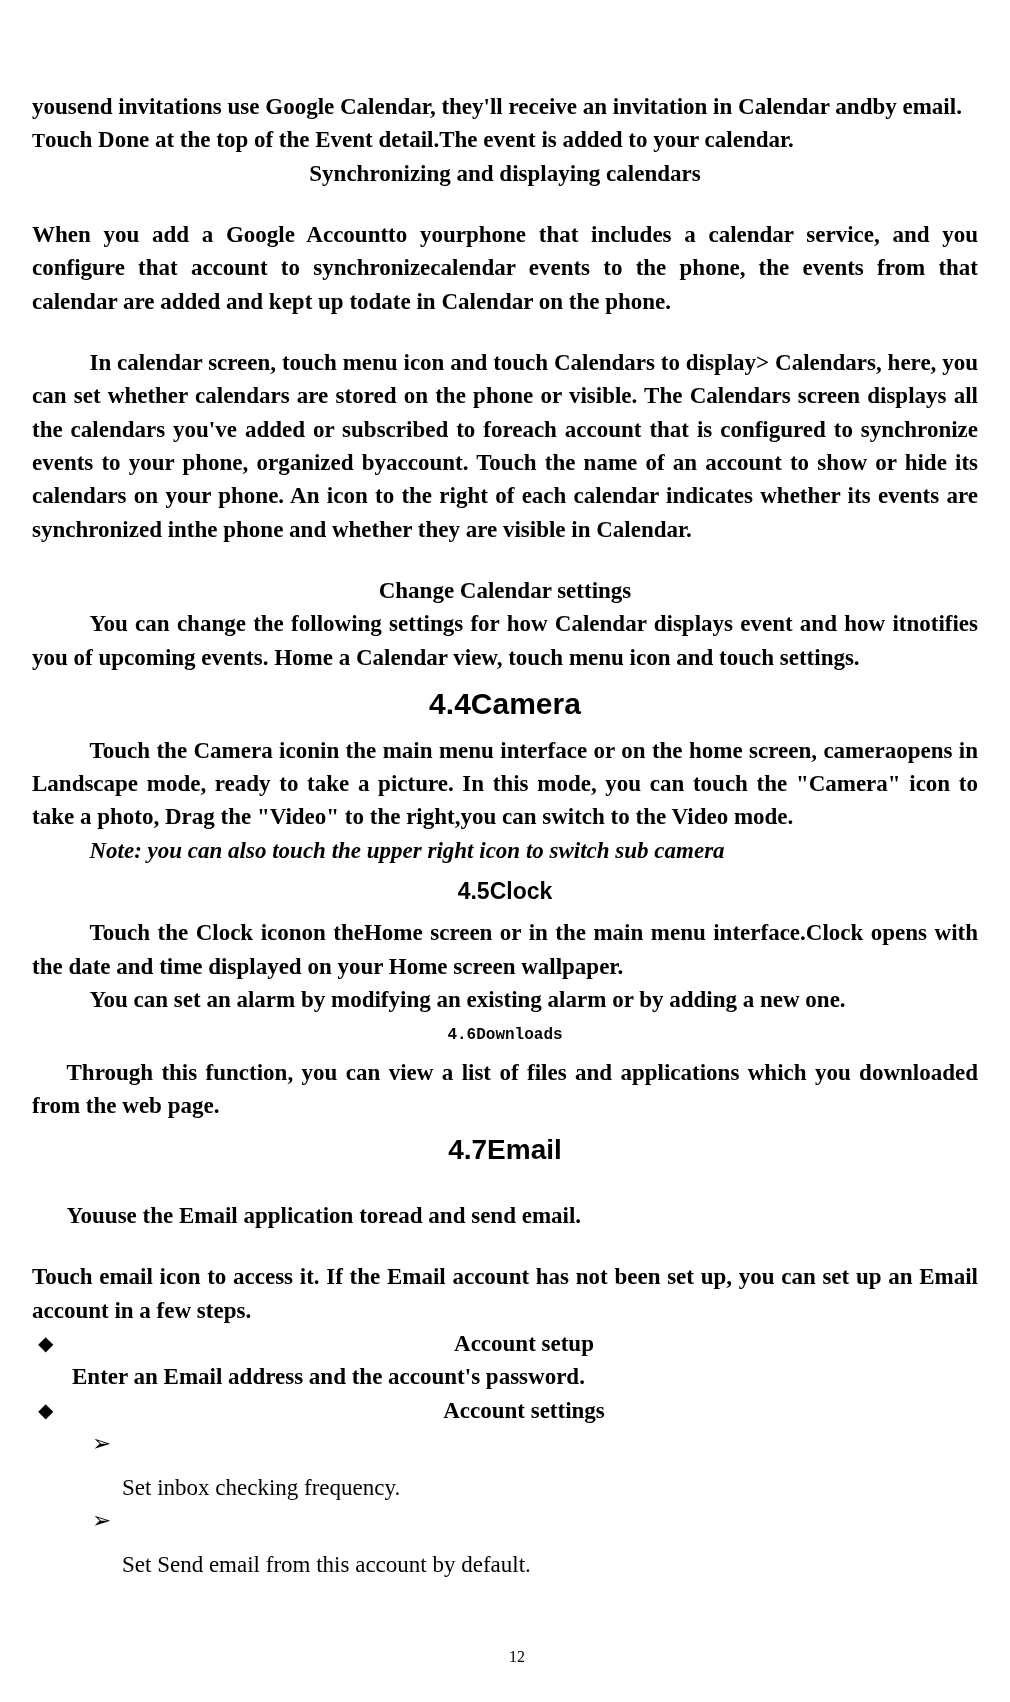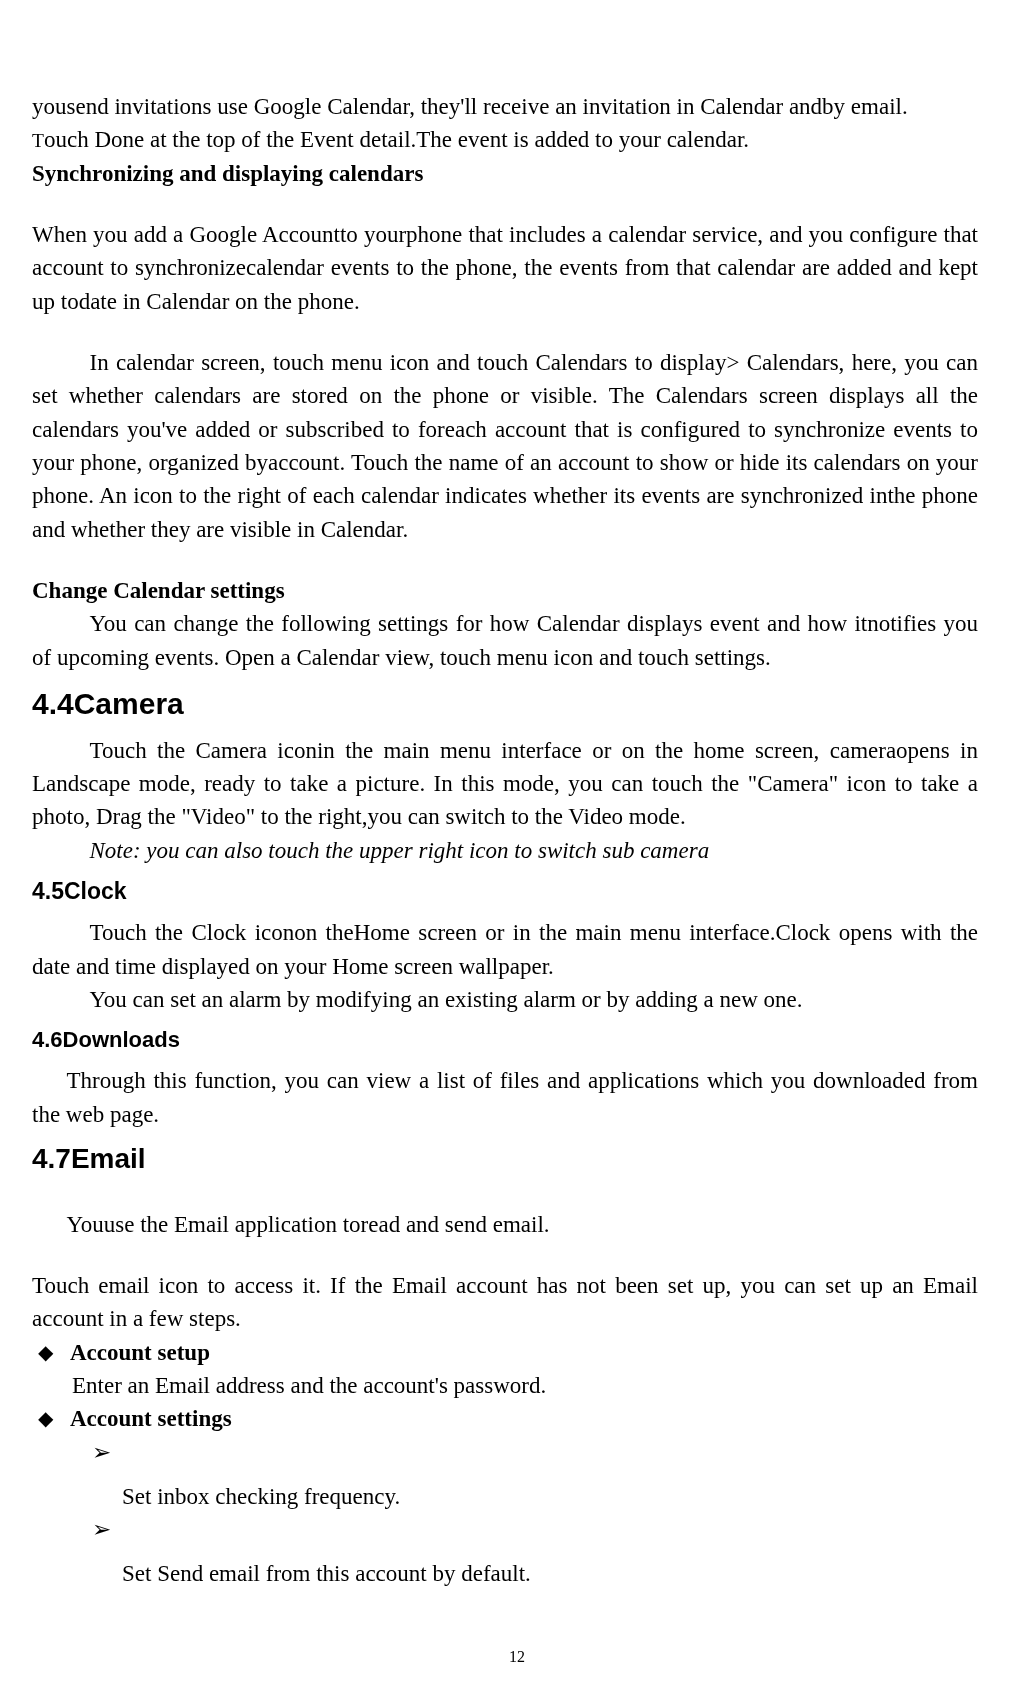--- a/index.html
+++ b/index.html
@@ -7,23 +7,23 @@
       background: #fff;
       font-family: "Times New Roman", Times, serif;
       color: #000;
       width: 1010px;
       height: 1702px;
       padding: 90px 32px 40px 32px;
       font-size: 23px;
       line-height: 1.45;
       position: relative;
     }
-    .para { margin: 0; }
+    .para { margin: 0; font-weight: bold; }
     .justify { text-align: justify; }
-    .bold { font-weight: bold; }
+    .bold { font-weight: bold; text-align: center; }
     .italic { font-style: italic; }
     .indent { text-indent: 2.5em; }
     .indent-s { text-indent: 1.5em; }
     .spacer { height: 28px; }
     .spacer-s { height: 8px; }
     .bullet-row { display: flex; margin-left: 6px; }
     .bullet-row .sym { width: 32px; flex: 0 0 32px; font-size: 20px; line-height: 1.6; }
     .bullet-row .txt { flex: 1; }
     .sub-row { display: flex; margin-left: 60px; }
     .sub-row .sym { width: 30px; flex: 0 0 30px; line-height: 1.45; }
@@ -55,21 +55,21 @@
   <p class="para justify">When you add a Google Accountto yourphone that includes a calendar service, and you configure that account to synchronizecalendar events to the phone, the events from that calendar are added and kept up todate in Calendar on the phone.</p>
 
   <div class="spacer"></div>
 
   <p class="para justify indent">In calendar screen, touch menu icon and touch Calendars to display&gt; Calendars, here, you can set whether calendars are stored on the phone or visible. The Calendars screen displays all the calendars you've added or subscribed to foreach account that is configured to synchronize events to your phone, organized byaccount. Touch the name of an account to show or hide its calendars on your phone. An icon to the right of each calendar indicates whether its events are synchronized inthe phone and whether they are visible in Calendar.</p>
 
   <div class="spacer"></div>
 
   <p class="para bold">Change Calendar settings</p>
 
-  <p class="para justify indent">You can change the following settings for how Calendar displays event and how itnotifies you of upcoming events. Open a Calendar view, touch menu icon and touch settings.</p>
+  <p class="para justify indent">You can change the following settings for how Calendar displays event and how itnotifies you of upcoming events. Home a Calendar view, touch menu icon and touch settings.</p>
 
   <div class="spacer-s"></div>
 
   <p class="para bold" style="font-family: Arial, sans-serif; font-size:30px;">4.4Camera</p>
 
   <div class="spacer-s"></div>
 
   <p class="para justify indent">Touch the Camera iconin the main menu interface or on the home screen, cameraopens in Landscape mode, ready to take a picture. In this mode, you can touch the "Camera" icon to take a photo, Drag the "Video" to the right,you can switch to the Video mode.</p>
   <p class="para italic indent">Note: you can also touch the upper right icon to switch sub camera</p>
 
@@ -77,21 +77,21 @@
 
   <p class="para bold" style="font-family: Arial, sans-serif; font-size:23px;">4.5Clock</p>
 
   <div class="spacer-s"></div>
 
   <p class="para justify indent">Touch the Clock iconon theHome screen or in the main menu interface.Clock opens with the date and time displayed on your Home screen wallpaper.</p>
   <p class="para indent">You can set an alarm by modifying an existing alarm or by adding a new one.</p>
 
   <div class="spacer-s"></div>
 
-  <p class="para bold" style="font-family: Liberation Sans, sans-serif; font-size:22px;">4.6Downloads</p>
+  <p class="para bold" style="font-family: Liberation Mono, monospace; font-size:16px;">4.6Downloads</p>
 
   <div class="spacer-s"></div>
 
   <p class="para justify indent-s">Through this function, you can view a list of files and applications which you downloaded from the web page.</p>
 
   <div class="spacer-s"></div>
 
   <p class="para bold" style="font-family: Arial, sans-serif; font-size:28px;">4.7Email</p>
 
   <div class="spacer"></div>

